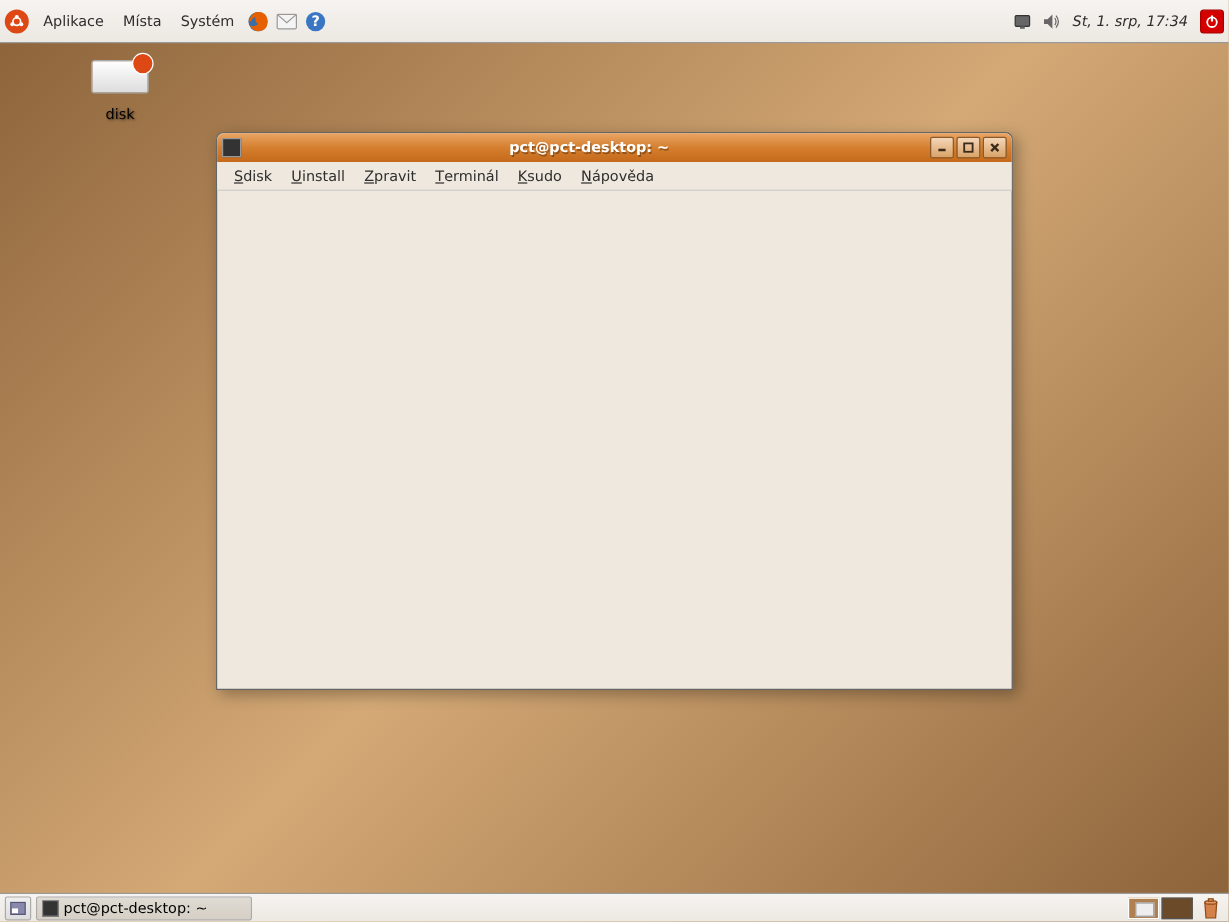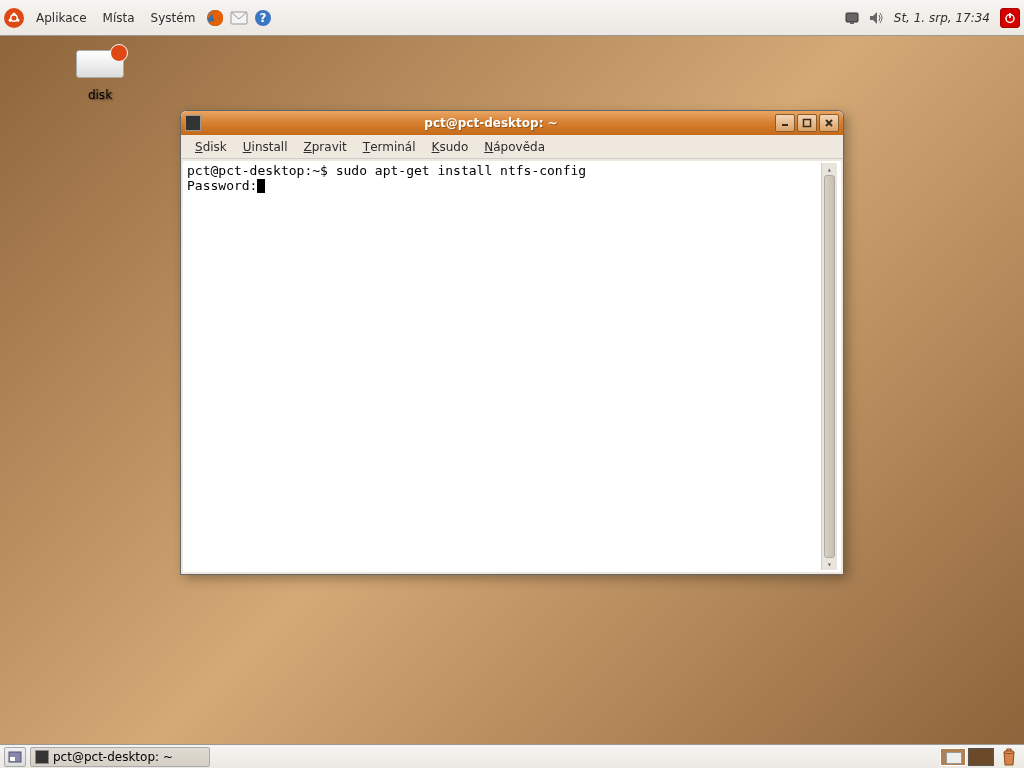--- a/index.html
+++ b/index.html
@@ -404,29 +404,20 @@
       </div>
     <div class="menubar-item">
         <span class="ul">K</span>
         <span>sudo</span>
       </div>
     <div class="menubar-item">
         <span class="ul">N</span>
         <span>ápověda</span>
       </div>
   </div>
-  <div class="terminal-body">
-    <div class="terminal-text"><span>pct@pct-desktop:~$ </span><span>sudo apt-get install ntfs-config</span>
-<span>Password:</span><span class="cursor-block"></span></div>
-    <div class="term-scrollbar">
-      <div class="scroll-arrow up">▴</div>
-      <div class="scroll-thumb"></div>
-      <div class="scroll-arrow down">▾</div>
-    </div>
-  </div>
 </div>
 
 <div class="bottom-panel">
   <div class="show-desktop">
     <svg width="14" height="12" viewBox="0 0 14 12">
         <rect x="1" y="1" width="12" height="10" fill="#88a" stroke="#557"></rect>
         <rect x="2" y="6" width="5" height="4" fill="#fff"></rect>
       </svg>
   </div>
   <div class="taskbar-button">

